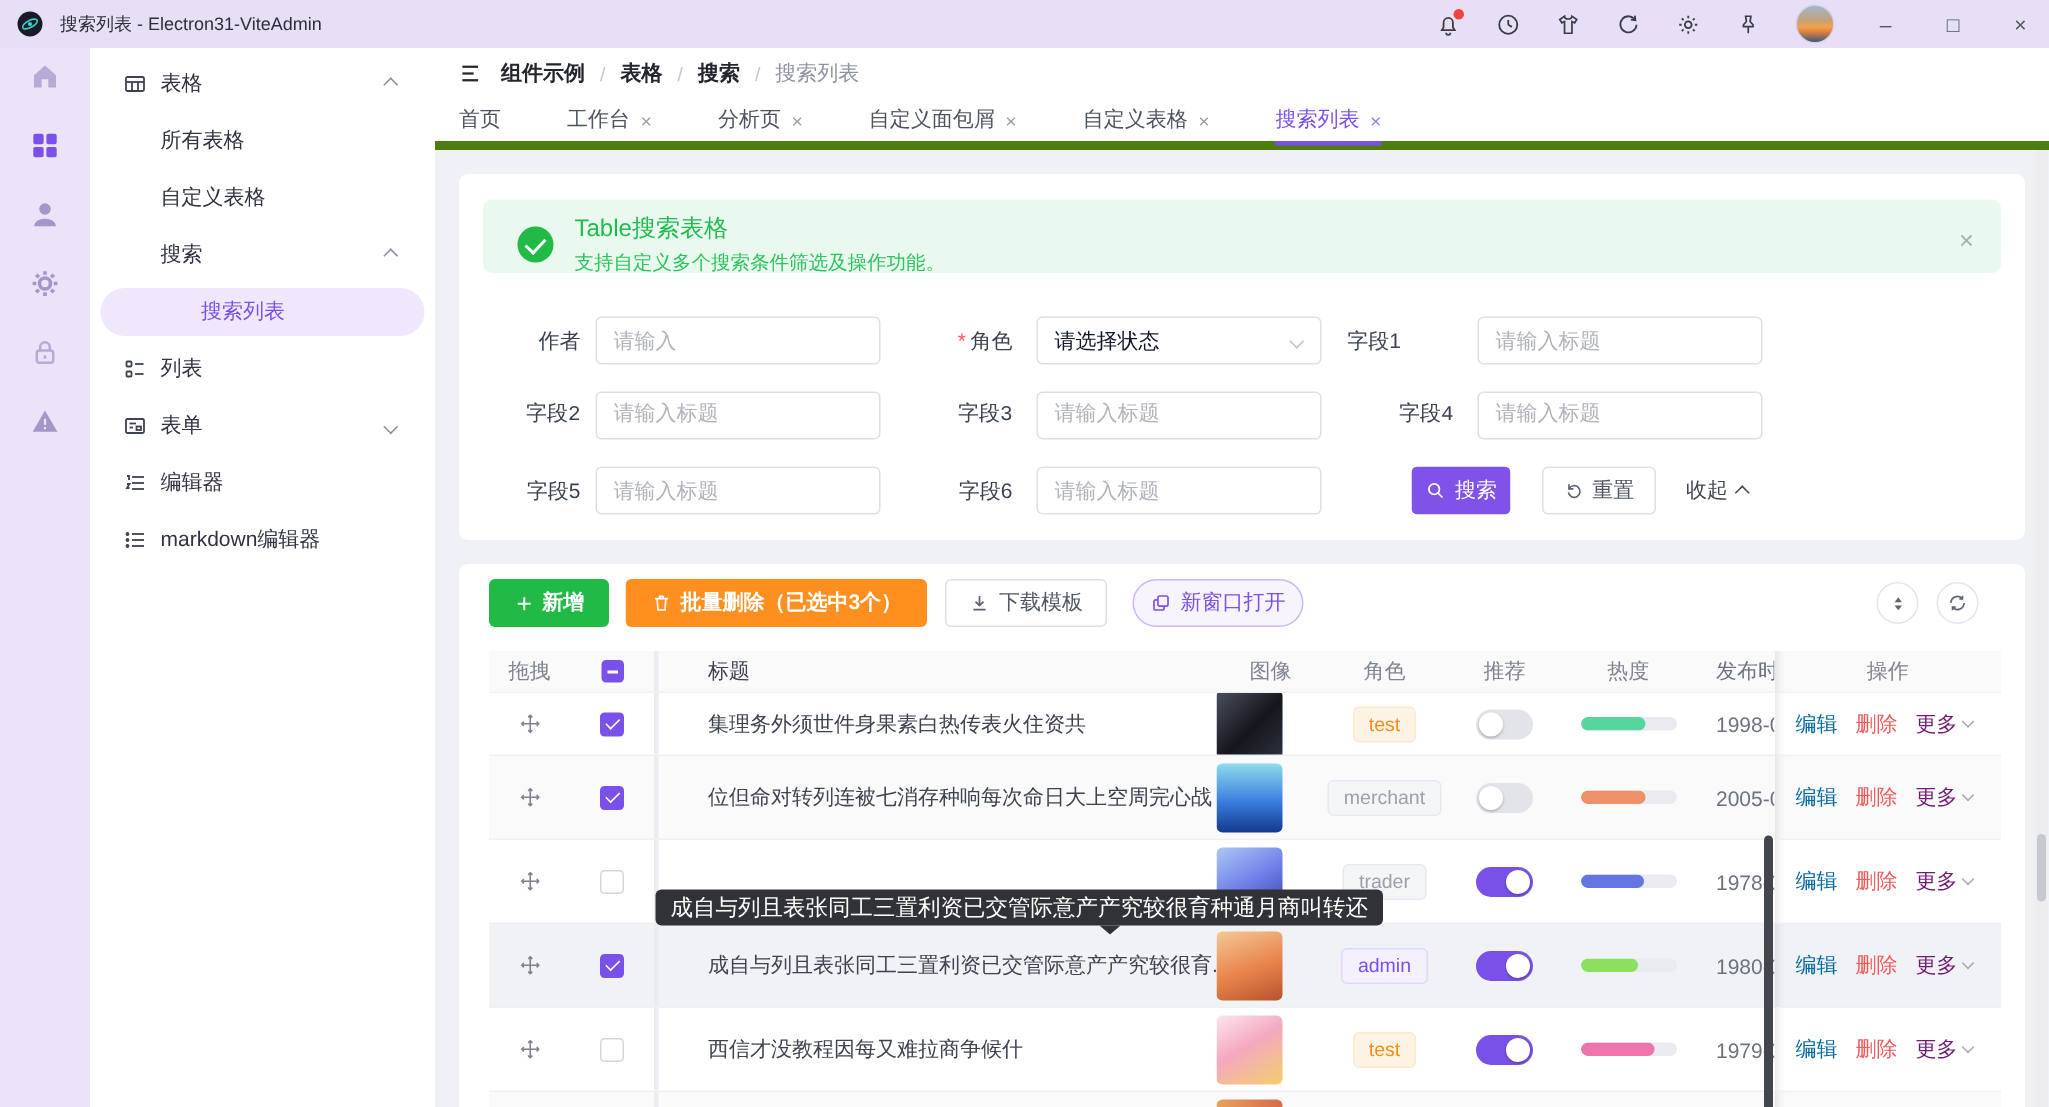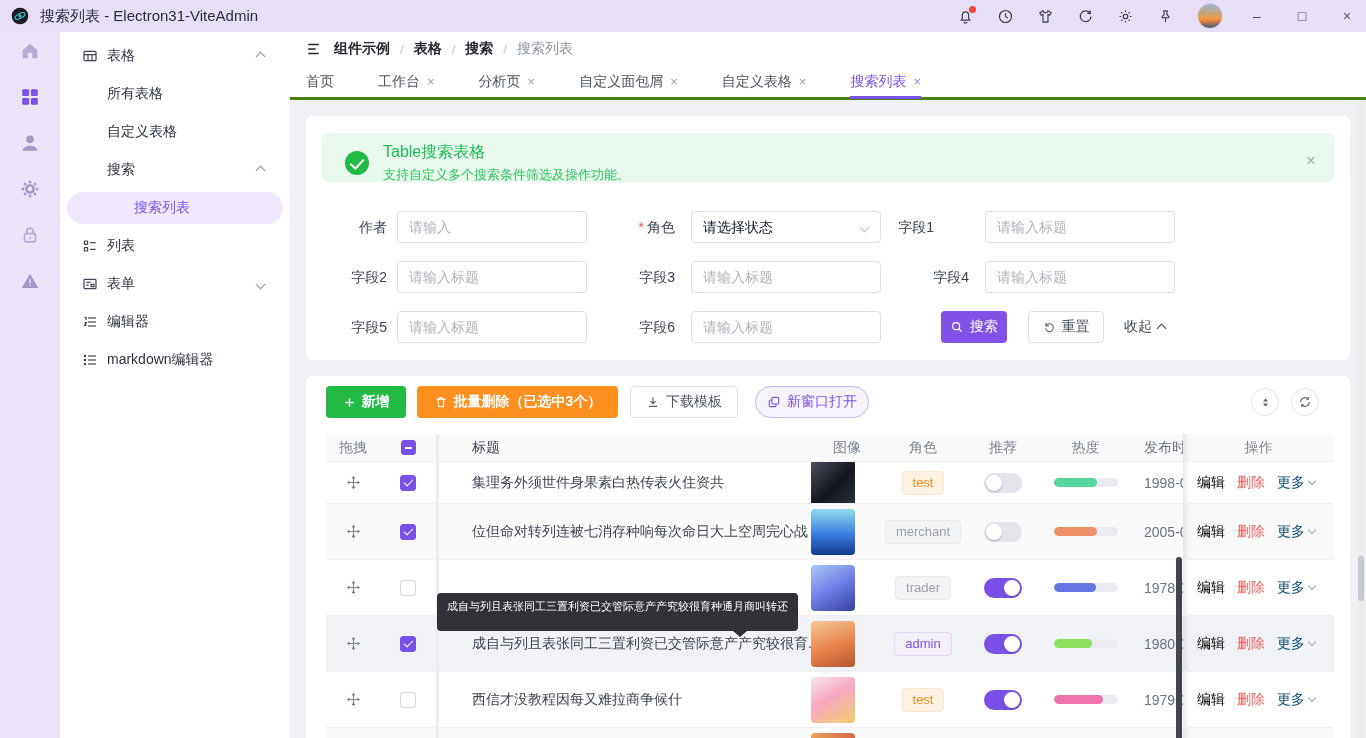--- a/index.html
+++ b/index.html
@@ -2,21 +2,21 @@
 <html><head>
 <meta charset="utf-8">
 <style>
   * { margin:0; padding:0; box-sizing:border-box; }
   html,body { width:1366px; height:738px; overflow:hidden; font-family:"Liberation Sans","DejaVu Sans",sans-serif; background:#f0f1f4; color:#33394a; }
   svg { display:block; }
 
   
   .titlebar { position:absolute; left:0; top:0; width:1366px; height:32px; background:#e7dff5; display:flex; align-items:center; z-index:50; }
   .tb-logo { width:20px; height:20px; margin-left:10px; }
-  .tb-title { margin-left:10px; font-size:15px; color:#2e2e3a; }
+  .tb-title { margin-left:10px; font-size:12px; color:#2e2e3a; }
   .tb-right { position:absolute; right:8px; top:0; height:32px; display:flex; align-items:center; gap:23px; }
   .tb-ic { width:17px; height:17px; color:#3c3c46; position:relative; cursor:pointer; }
   .tb-dot { position:absolute; right:-2px; top:-2px; width:7px; height:7px; border-radius:50%; background:#f0443c; }
   .tb-avatar { width:26px; height:26px; border-radius:50%; background:linear-gradient(180deg,#9db8cc 0%,#c8a078 40%,#f0a24a 58%,#e8823c 70%,#3a5a78 100%); border:1px solid #d8cfee; }
   .tb-win { font-size:14px; color:#55555f; width:22px; text-align:center; cursor:pointer; }
 
   
   .rail { position:absolute; left:0; top:32px; width:60px; bottom:0; background:#ebe3f8; display:flex; flex-direction:column; align-items:center; padding-top:8px; gap:24px; }
   .rail-ic { width:22px; height:22px; color:#a596c8; cursor:pointer; }
   .rail-ic.active { color:#7a51e8; }
@@ -36,21 +36,21 @@
   .chev.down { transform:rotate(45deg); }
   .s-chev { position:absolute; right:26px; top:13px; }
 
   
   .main { position:absolute; left:290px; top:32px; right:0; bottom:0; }
   .crumbbar { height:34px; background:#fff; display:flex; align-items:center; padding-left:16px; gap:10px; }
   .crumbbar .ham { width:18px; height:18px; color:#23262e; cursor:pointer; }
   .crumb { font-size:14px; font-weight:bold; color:#23262e; cursor:pointer; }
   .crumb.last { font-weight:normal; color:#8d93a0; cursor:default; }
   .csep { color:#c3c7cf; font-size:13px; }
-  .tabsbar { height:34px; background:#fff; border-bottom:3px solid #4d7c0f; display:flex; align-items:center; padding-left:16px; gap:44px; }
+  .tabsbar { height:34px; background:#fff; border-bottom:6px solid #4d7c0f; display:flex; align-items:center; padding-left:16px; gap:44px; }
   .tab { position:relative; height:34px; display:flex; align-items:center; gap:7px; font-size:14px; color:#4e5460; cursor:pointer; }
   .tab .x { font-size:13px; color:#9aa0ab; }
   .tab.active { color:#7a51e8; }
   .tab.active .x { color:#9d7ef0; }
   .tab.active:after { content:""; position:absolute; left:0; right:0; bottom:0; height:3px; background:#7a51e8; }
 
   .content { position:absolute; left:0; top:68px; right:0; bottom:0; background:#f0f1f4; }
 
   
   .card1 { position:absolute; left:16px; top:16px; width:1044px; height:244px; background:#fff; border-radius:6px; }
@@ -92,23 +92,23 @@
   .trow.stripe { background:#fafafa; }
   .trow.hovered { background:#f1f2f6; }
   .cell { height:100%; display:flex; align-items:center; overflow:hidden; }
   .ctr { justify-content:center; }
   .c-div { background:#ebecf0; }
   .c-title { padding-left:33px; white-space:nowrap; color:#3d4350; }
   .c-date { padding-left:16px; color:#6b7280; white-space:nowrap; }
   .c-ops { background:inherit; box-shadow:inset 8px 0 8px -8px rgba(20,20,40,.18); padding-left:14px; gap:12px; }
   .thead .c-ops { background:#fafafa; }
   .oplink { font-size:14px; cursor:pointer; white-space:nowrap; }
-  .op-edit { color:#000000; }
+  .op-edit { color:#0369a1; }
   .op-del { color:#f25a5a; }
-  .op-more { color:#0c4a6e; display:flex; align-items:center; gap:4px; }
+  .op-more { color:#701a75; display:flex; align-items:center; gap:4px; }
   .op-more .chev { border-color:#a3a8b3; width:6px; height:6px; margin-top:-3px; }
 
   .cb { width:16px; height:16px; border:1px solid #d4d7de; border-radius:3px; background:#fff; position:relative; display:inline-block; cursor:pointer; }
   .cb.on { background:#7a51e8; border-color:#7a51e8; }
   .cb.on:after { content:""; position:absolute; left:4.5px; top:1.5px; width:4px; height:8px; border-right:1.7px solid #fff; border-bottom:1.7px solid #fff; transform:rotate(45deg); }
   .cb.ind { background:#7a51e8; border-color:#7a51e8; width:15px; height:15px; }
   .cb.ind:after { content:""; position:absolute; left:3px; top:6px; width:7px; height:2px; background:#fff; }
 
   .drag-ic { width:15px; height:15px; color:#7d828c; cursor:move; }
 
@@ -126,21 +126,21 @@
   .tag-primary { color:#7a51e8; background:#f4f0fe; border:1px solid #e2d7fb; }
 
   .switch { width:38px; height:20px; border-radius:10px; background:#e2e4ea; position:relative; display:inline-block; cursor:pointer; }
   .switch .knob { position:absolute; top:2px; left:2px; width:16px; height:16px; border-radius:50%; background:#fff; box-shadow:0 1px 2px rgba(0,0,0,.25); }
   .switch.on { background:#7a51e8; }
   .switch.on .knob { left:auto; right:2px; }
 
   .bar { width:64px; height:9px; border-radius:5px; background:#e9ebf0; position:relative; display:inline-block; overflow:hidden; }
   .bar .fill { position:absolute; left:0; top:0; bottom:0; border-radius:5px; }
 
-  .tooltip { position:absolute; left:111px; top:159px; height:38px; line-height:26px; padding:0 10px; background:#313238; color:#fff; font-size:11px; border-radius:4px; white-space:nowrap; z-index:30; }
+  .tooltip { position:absolute; left:111px; top:159px; height:24px; line-height:26px; padding:0 10px; background:#313238; color:#fff; font-size:15px; border-radius:4px; white-space:nowrap; z-index:30; }
   .tooltip .arrow { position:absolute; left:296px; bottom:-6px; width:0; height:0; border-left:7px solid transparent; border-right:7px solid transparent; border-top:6px solid #313238; }
 
   .vscroll-table { position:absolute; left:850px; top:123px; bottom:0; width:6px; border-radius:3px; background:#43464d; z-index:20; cursor:pointer; }
   .vscroll-page { position:absolute; right:1px; top:68px; bottom:0; width:8px; background:#ededf0; }
   .vscroll-page .thumbp { position:absolute; left:1px; top:456px; width:6px; height:45px; border-radius:3px; background:#c6c9d0; cursor:pointer; }
 </style>
 </head>
 <body>
 
 <div class="titlebar">
@@ -371,21 +371,21 @@
         <input class="finput" style="left: 91px;" placeholder="请输入">
         <span class="flabel" style="left:289px;width:80px;"><span class="req">*</span><span>角色</span></span>
         <div class="fselect" style="left:385px;">
           <span class="ph">请选择状态</span>
           <span class="chev down"></span>
         </div>
         <span class="flabel" style="left:574px;width:54px;">字段1</span>
         <input class="finput" style="left: 679px;" placeholder="请输入标题">
       </div>
 
-      <div class="frow" style="top:145px;">
+      <div class="frow" style="top:145px;font-family:Liberation Mono, monospace;">
         <span class="flabel" style="left:24px;width:57px;">字段2</span>
         <input class="finput" style="left: 91px;" placeholder="请输入标题">
         <span class="flabel" style="left:289px;width:80px;">字段3</span>
         <input class="finput" style="left: 385px;" placeholder="请输入标题">
         <span class="flabel" style="left:609px;width:54px;">字段4</span>
         <input class="finput" style="left: 679px;" placeholder="请输入标题">
       </div>
 
       <div class="frow" style="top:195px;">
         <span class="flabel" style="left:24px;width:57px;">字段5</span>

